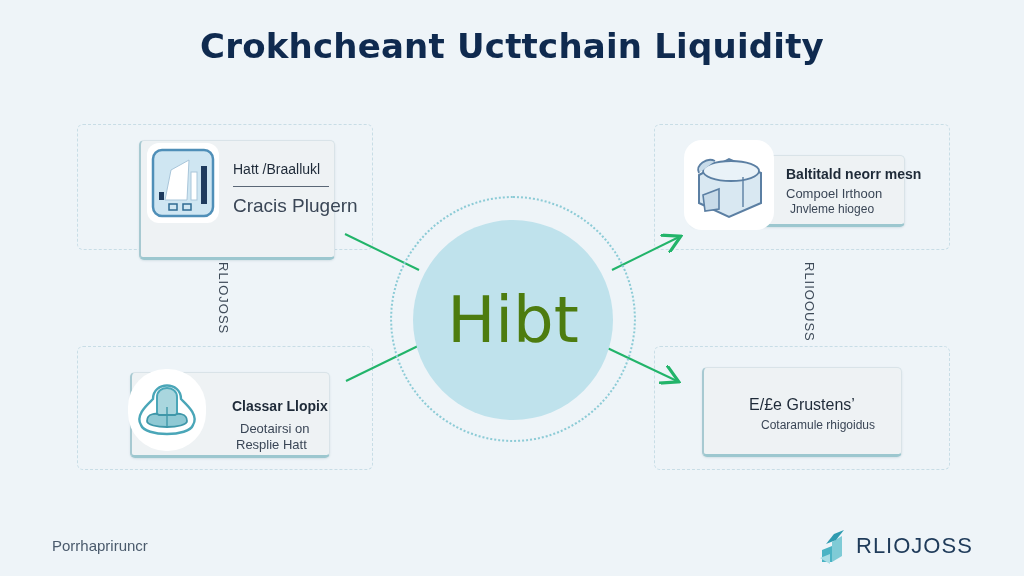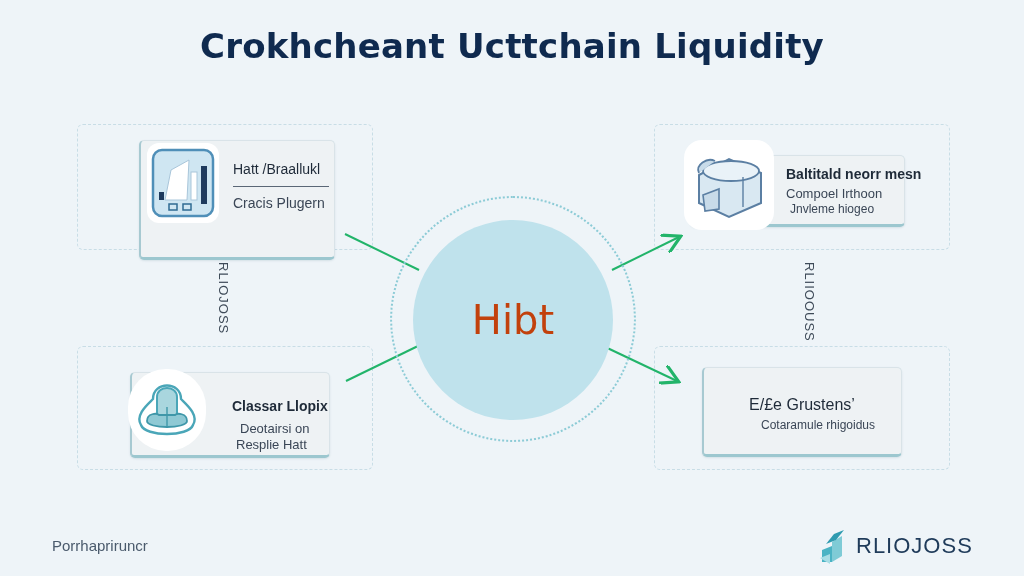--- a/index.html
+++ b/index.html
@@ -37,21 +37,21 @@
   .divider { position: absolute; height: 1px; background: #5a6776; }
   .vlabel {
     position: absolute; font-size: 13px; color: #3e4a58;
     writing-mode: vertical-rl; letter-spacing: 1px;
   }
   .hub {
     position: absolute; left: 413px; top: 220px; width: 200px; height: 200px;
     border-radius: 50%; background: #bfe2ec;
     display: flex; align-items: center; justify-content: center;
   }
-  .hub-text { font-size: 40px; color: #c2410c; font-family: "DejaVu Sans", sans-serif; }
+  .hub-text { font-size: 64px; color: #4d7c0f; font-family: "DejaVu Sans", sans-serif; }
   .ring {
     position: absolute; left: 390px; top: 196px; width: 246px; height: 246px;
     border-radius: 50%; border: 2.5px dotted #8ccbd6;
   }
   .footer-left { position: absolute; left: 52px; top: 537px; font-size: 15px; color: #4a5a6c; }
   .brand { position: absolute; left: 818px; top: 528px; display: flex; align-items: center; gap: 8px; }
   .brand-text { font-size: 22px; color: #1f3b5a; letter-spacing: 1px; }
   svg.overlay { position: absolute; left: 0; top: 0; }
 </style>
 </head>
@@ -88,21 +88,21 @@
       <path d="M14 52 L20 22 L38 12 L36 52 Z" fill="#ffffff" stroke="#a9c6da" stroke-width="1"></path>
       <rect x="40" y="24" width="6" height="28" fill="#ffffff" stroke="#a9c6da" stroke-width="1"></rect>
       <rect x="50" y="18" width="6" height="38" fill="#1f3b5e"></rect>
       <rect x="8" y="44" width="5" height="8" fill="#1f3b5e"></rect>
       <rect x="18" y="56" width="8" height="6" fill="none" stroke="#2f6b93" stroke-width="1.5"></rect>
       <rect x="32" y="56" width="8" height="6" fill="none" stroke="#2f6b93" stroke-width="1.5"></rect>
     </svg>
   </div>
   <div class="card-title" style="left:92px;top:20px;">Hatt /Braallukl</div>
   <div class="divider" style="left:92px;top:45px;width:96px;"></div>
-  <div class="card-sub" style="left:92px;top:54px;font-size:14px;">Cracis Plugern</div>
+  <div class="card-sub" style="left:92px;top:54px;font-size:19px;">Cracis Plugern</div>
 </div>
 
 <div class="card" style="left:690px;top:155px;width:215px;height:72px;">
   <div class="icon-wrap" style="left:-8px;top:-16px;width:90px;height:90px;border-radius:18px;">
     <svg width="76" height="76" viewBox="0 0 76 76">
       <path d="M8 28 L38 12 L70 26 L70 56 L38 70 L8 56 Z" fill="#d9e8f2" stroke="#5b7fa3" stroke-width="2"></path>
       <ellipse cx="40" cy="24" rx="28" ry="10" fill="#e9f2f8" stroke="#5b7fa3" stroke-width="1.8"></ellipse>
       <path d="M8 26 C4 18, 16 10, 24 14" fill="#c8dbe9" stroke="#5b7fa3" stroke-width="1.8"></path>
       <path d="M12 48 L28 42 L28 62 L14 64 Z" fill="#c8dbe9" stroke="#5b7fa3" stroke-width="1.6"></path>
       <line x1="52" y1="30" x2="52" y2="60" stroke="#5b7fa3" stroke-width="1.4"></line>

